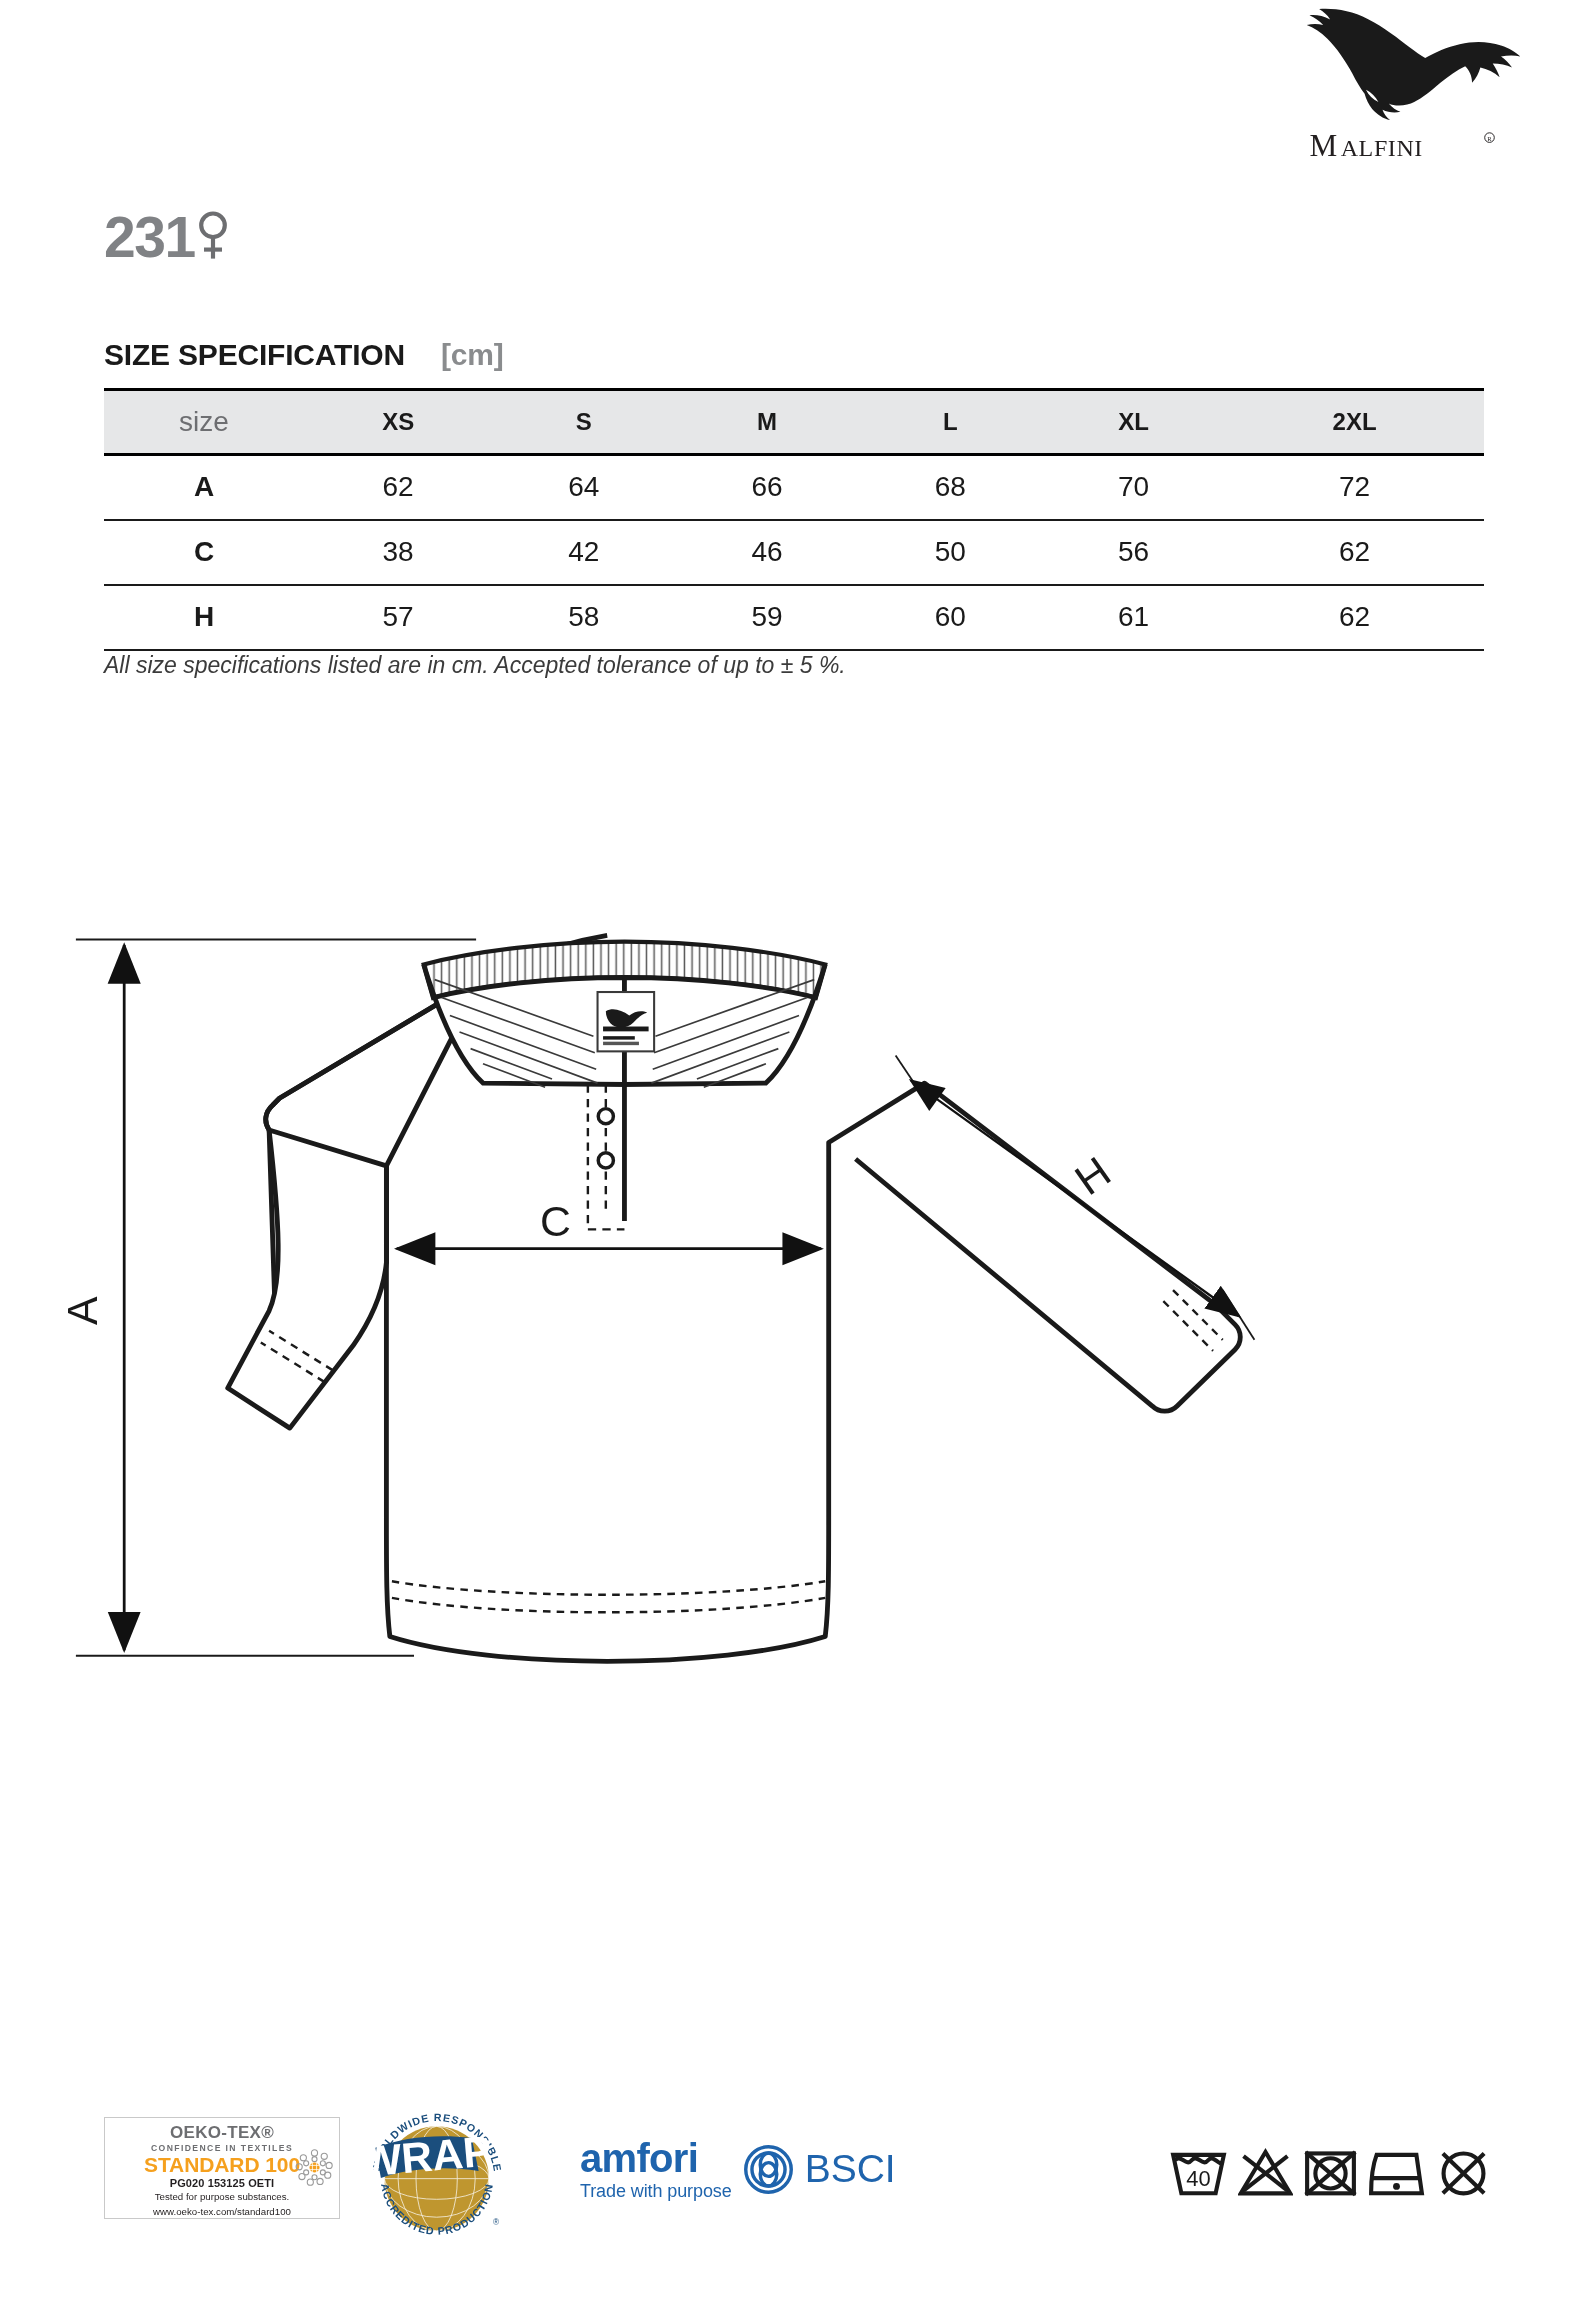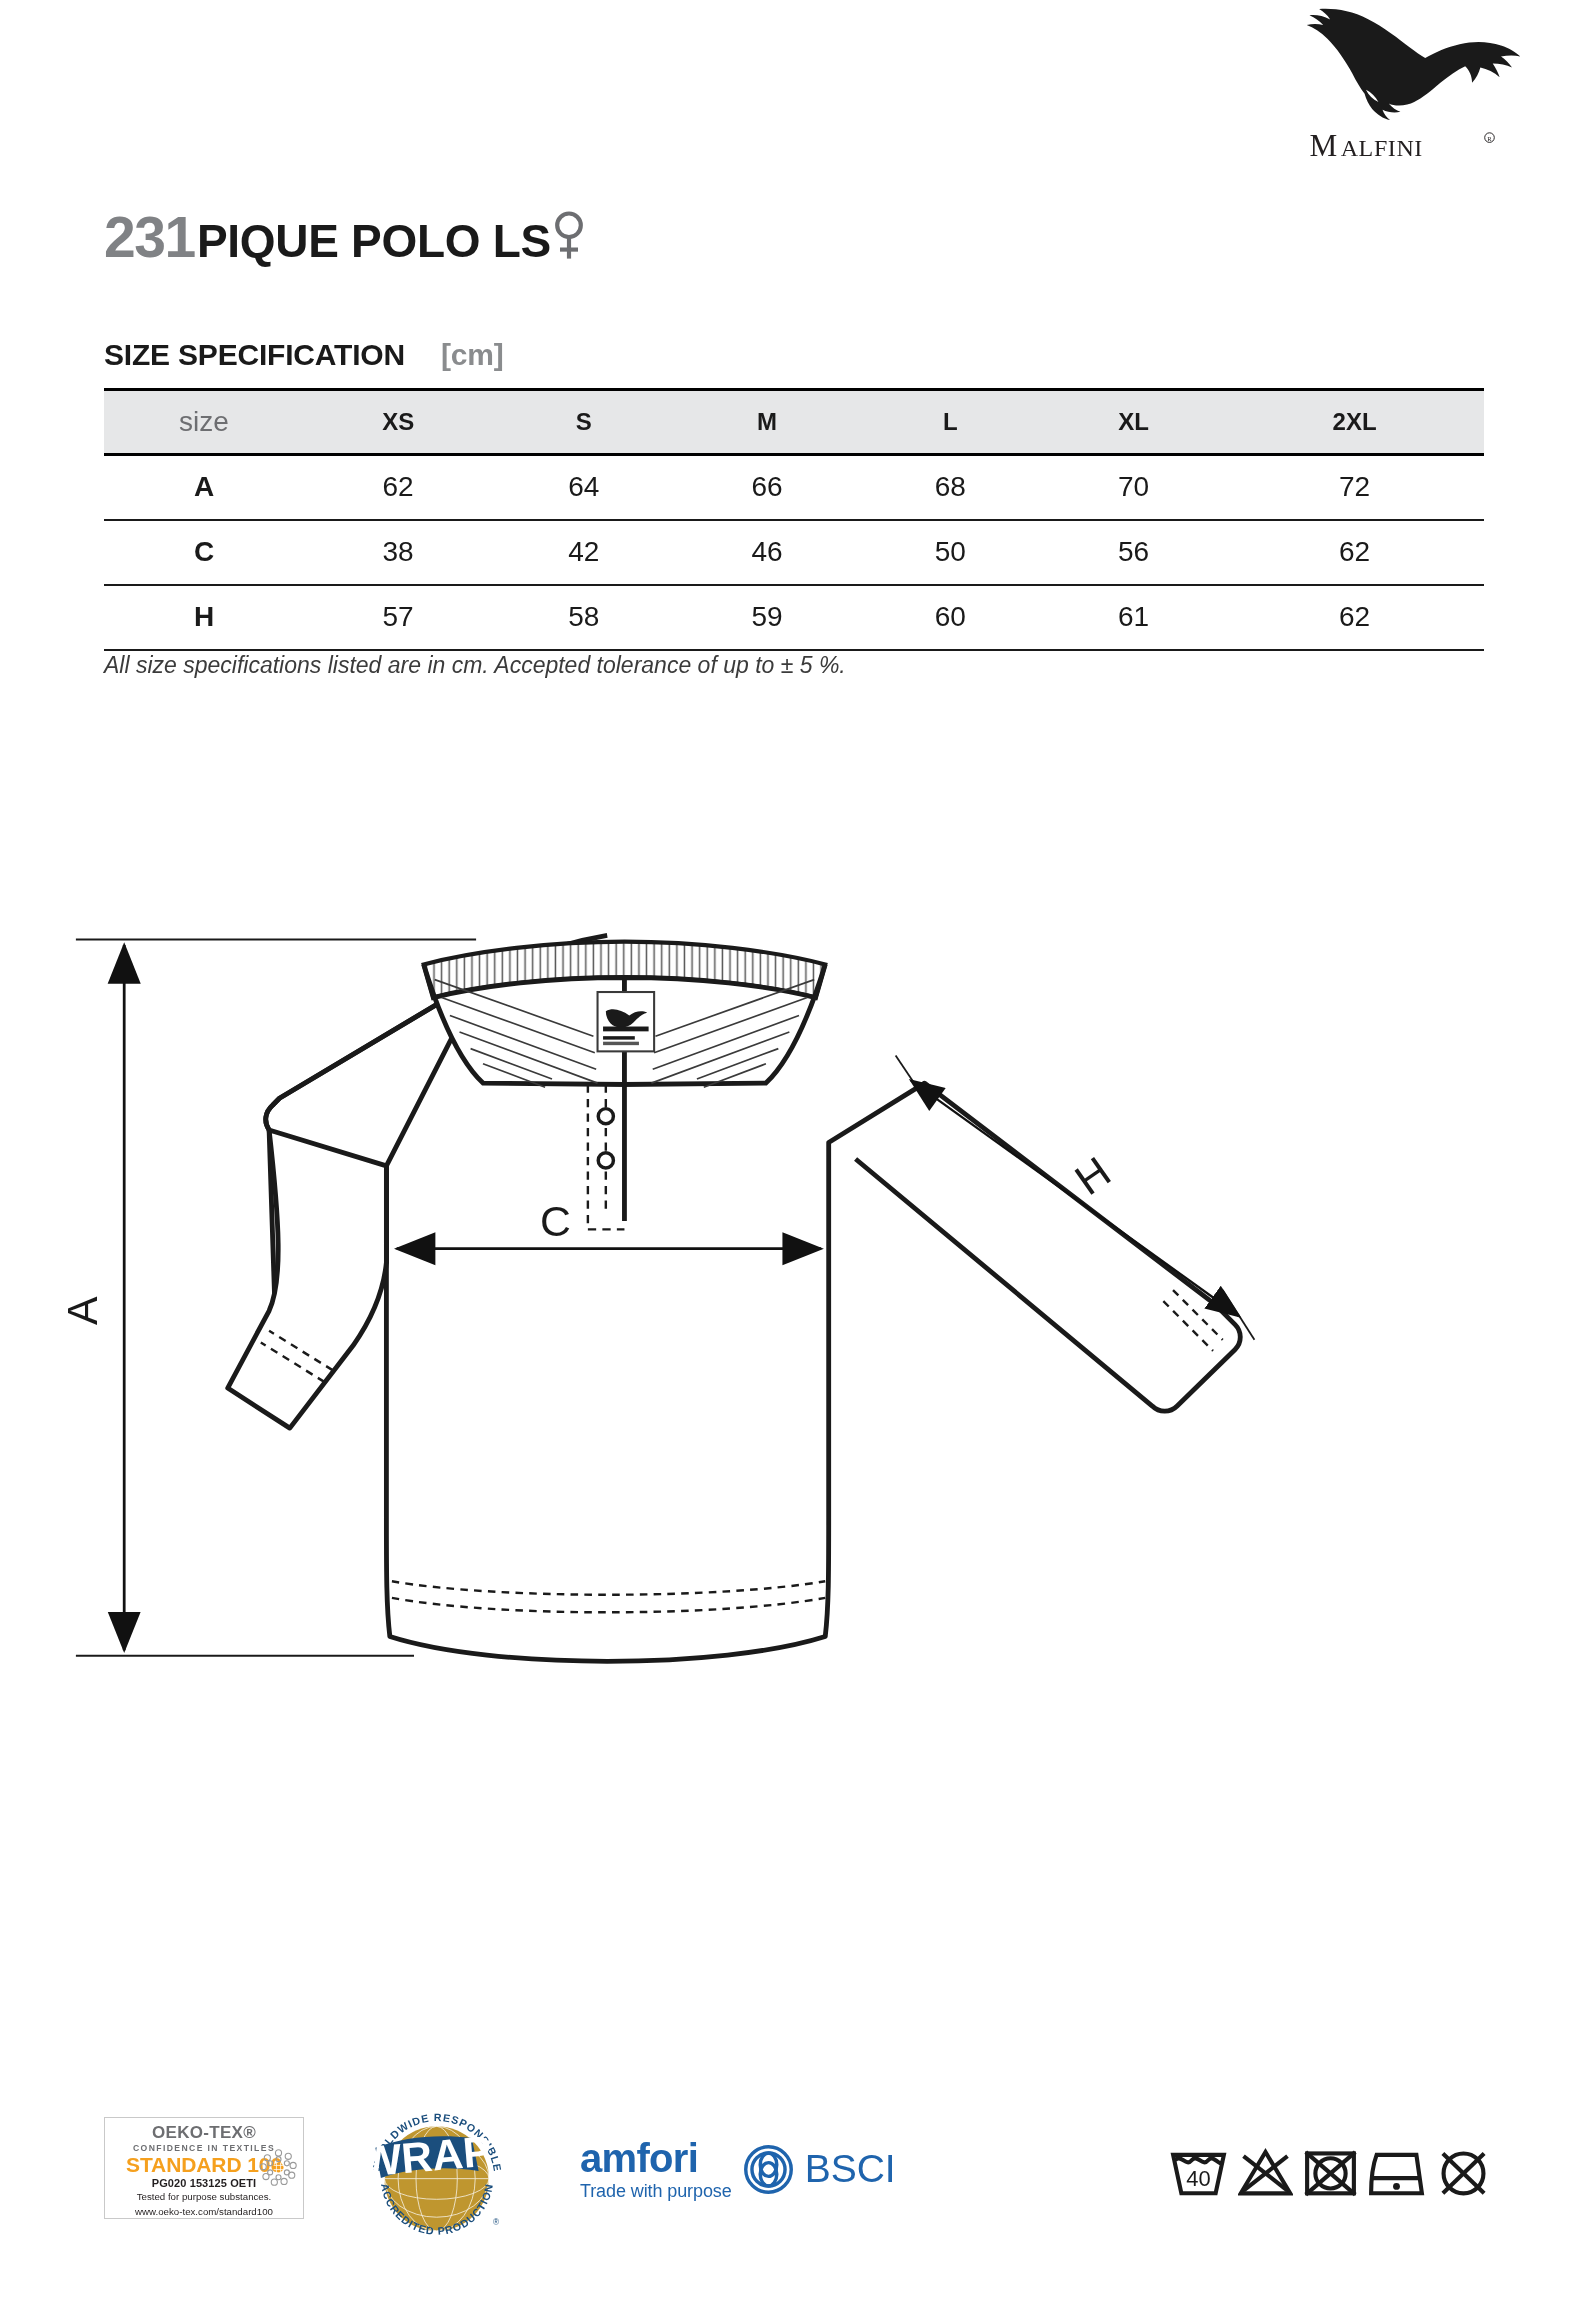--- a/index.html
+++ b/index.html
@@ -66,21 +66,21 @@
 
   
   .drawing { position: absolute; left: 0px; top: 876px; width: 1587px; height: 911px; }
   .drawing svg { display: block; }
 
   
   .cert-row { position: absolute; left: 104px; top: 2105px; width: 1387px; height: 159px; }
 
   .oeko {
     position: absolute; left: 0px; top: 12.4px;
-    width: 200px; height: 102px;
+    width: 236px; height: 102px;
     border: 1.4px solid #c9c9c9; background: #fff;
     padding: 5.5px 4.1px 2.8px 4.1px; text-align: center;
   }
   .oeko-top { font-size: 17px; font-weight: 700; color: #6d6e71; letter-spacing: 0.3px; line-height: 1; }
   .oeko-sub { font-size: 8.6px; font-weight: 600; color: #6d6e71; letter-spacing: 1.4px; margin-top: 2.1px; }
   .oeko-std { font-size: 21px; font-weight: 700; color: #f5a01e; letter-spacing: -0.1px; line-height: 1.05; margin-top: 0.7px; }
   .oeko-code { font-size: 11px; font-weight: 700; color: #231f20; margin-top: 1.4px; letter-spacing: 0.1px; }
   .oeko-fine { font-size: 9.7px; color: #231f20; line-height: 1.28; margin-top: 2.1px; }
   .oeko-flower { position: absolute; right: 5.5px; top: 30px; width: 39px; height: 39px; }
 
@@ -110,21 +110,20 @@
         <text x="0" y="46" font-family="'Liberation Serif', serif" font-size="52" fill="#231f20" letter-spacing="1">M</text>
         <text x="52" y="46" font-family="'Liberation Serif', serif" font-size="40" fill="#231f20" letter-spacing="1">ALFINI</text>
         <circle cx="300" cy="16" r="8" fill="none" stroke="#231f20" stroke-width="1.6"></circle>
         <text x="300" y="21" font-family="'Liberation Serif', serif" font-size="11" fill="#231f20" text-anchor="middle">R</text>
       </svg>
     </div>
   </div>
 
   <div class="title-row">
     <span class="title-num">231</span>
-    <span class="title-name">PIQUE POLO LS</span>
     <span class="gender-icon">
       <svg viewBox="0 0 46 72" width="32" height="50">
         <circle cx="23" cy="22" r="17" fill="none" stroke="#6d6e71" stroke-width="6"></circle>
         <line x1="23" y1="39" x2="23" y2="70" stroke="#6d6e71" stroke-width="6"></line>
         <line x1="10" y1="57" x2="36" y2="57" stroke="#6d6e71" stroke-width="6"></line>
       </svg>
     </span>
   </div>
 
   <div class="sec-head">

